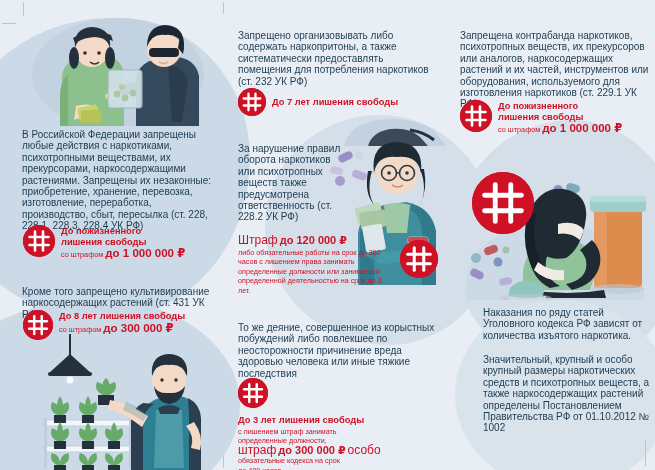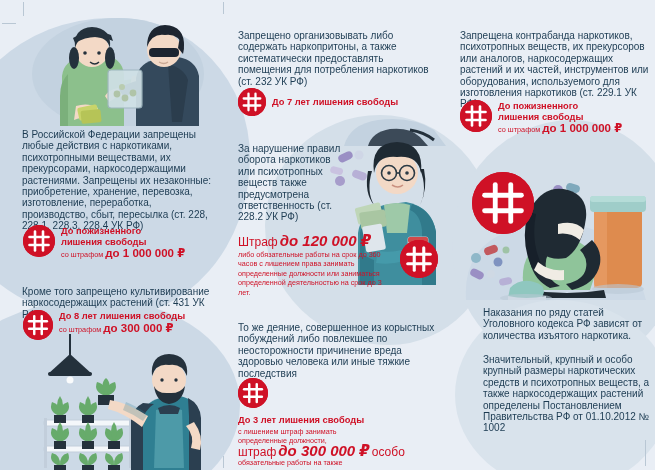--- a/index.html
+++ b/index.html
@@ -38,21 +38,21 @@
   
   .pen{position:absolute;display:flex;align-items:flex-start;gap:6px;z-index:7;}
   .emblem{flex:0 0 auto;position:relative;border-radius:50%;background:#cf1126;}
   .emblem svg{display:block;}
   .pen-txt{padding-top:1px;}
   .pen-main{color:#cf1126;font-weight:bold;font-size:9.3px;line-height:10.6px;}
   .pen-sub{color:#cf1126;font-size:7.4px;line-height:10px;margin-top:1px;}
   .pen-sub .big{font-size:11.5px;font-weight:bold;}
   .pen-sub .sm{font-size:7.3px;}
   .fine{color:#cf1126;font-size:7.2px;line-height:9.6px;}
-  .fine .amt{font-size:15px;font-weight:bold;font-style:italic;}
+  .fine .amt{font-size:11px;font-weight:bold;}
   .fine .lbl{font-size:12px;}
 
   
   .ill{position:absolute;z-index:5;}
 
   .big-emblem{position:absolute;z-index:8;border-radius:50%;background:#cf1126;}
 </style>
 </head>
 <body>
 
@@ -360,21 +360,21 @@
       <div class="pen-txt">
         <div class="pen-main">До 3 лет лишения свободы</div>
         <div class="fine" style="margin-top:1px;">
           <div>с лишением штраф занимать</div>
           <div>определенные должности,</div>
           <div>
             <span class="lbl">штраф</span>
             <span class="amt">до 300 000 ₽</span>
             <span class="lbl">особо</span>
           </div>
-          <div>обязательные работы на также</div>
+          <div>обязательные кодекса на срок</div>
           <div>до 480 часов</div>
         </div>
       </div>
     </div>
   </div>
 
   <div class="col c3">
 
     <div class="txt" style="left:10px;top:30px;width:190px;">Запрещена контрабанда наркотиков, психотропных веществ, их прекурсоров или аналогов, наркосодержащих растений и их частей, инструментов или оборудования, используемого для изготовления наркотиков (ст. 229.1 УК РФ)</div>
 

